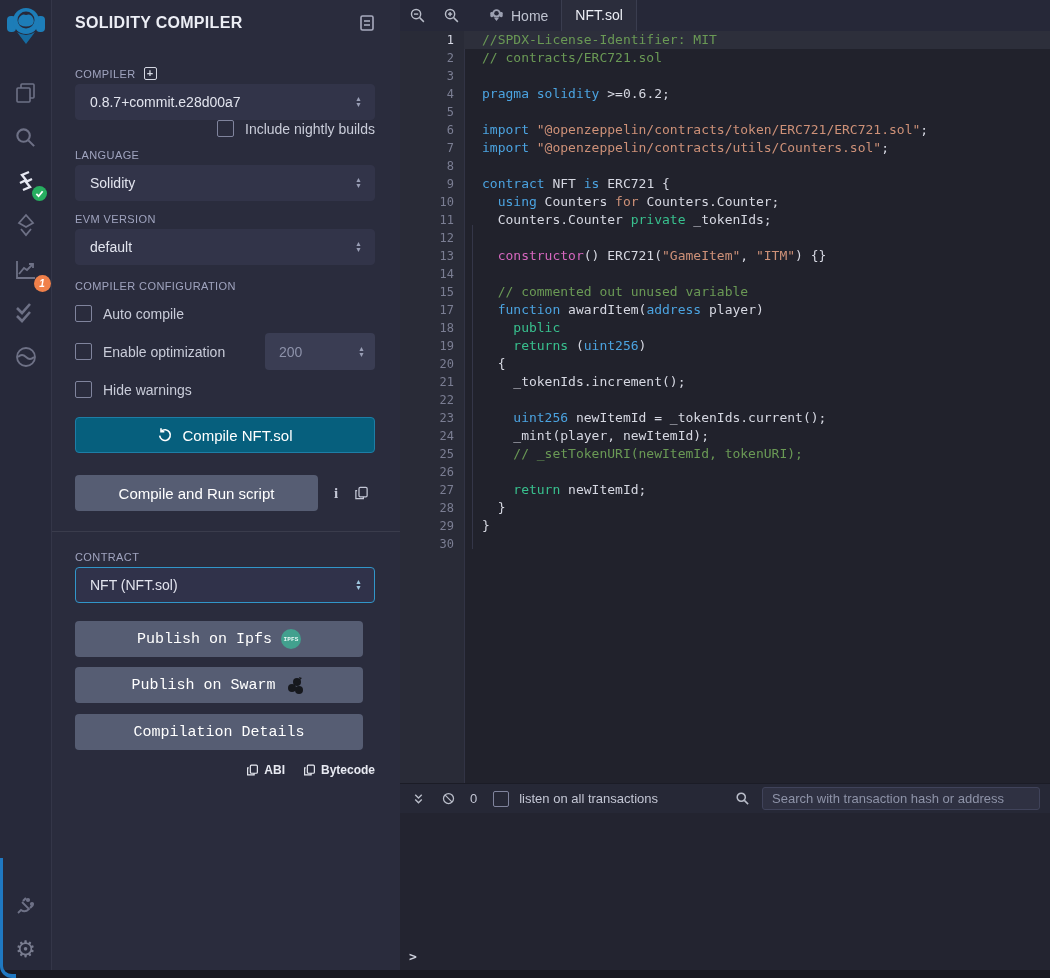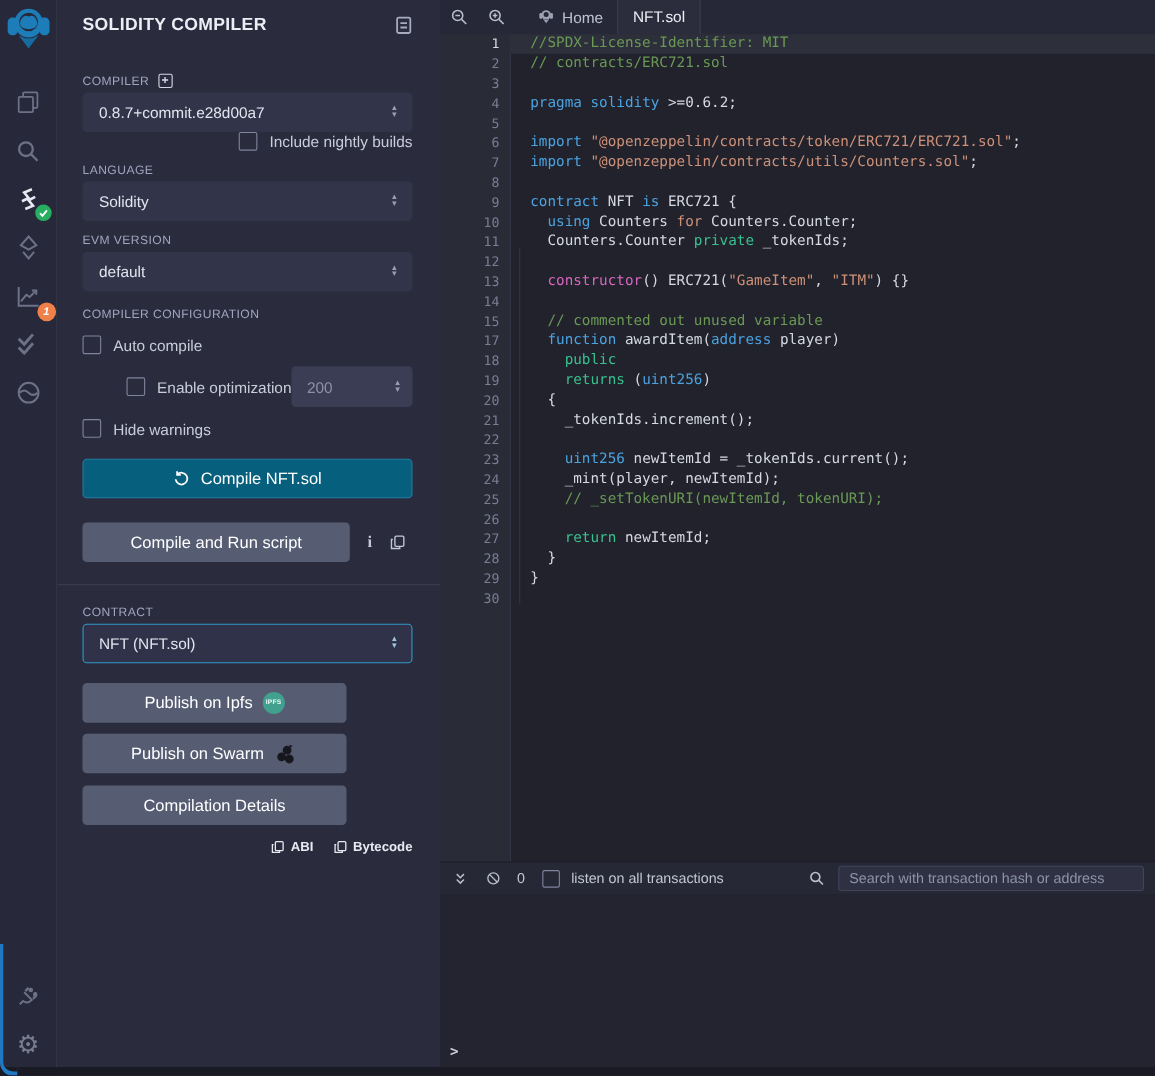--- a/index.html
+++ b/index.html
@@ -35,21 +35,21 @@
   .runs-input { width:110px; height:37px; background:#3a3d53; border:none; border-radius:4px; display:flex; align-items:center; justify-content:space-between; padding:0 10px 0 14px; }
   .runs-input input { width:60px; background:transparent; border:none; outline:none; color:#8d92aa; font-size:14px; font-family:"Liberation Sans",sans-serif; }
   .btn { border:none; border-radius:4px; color:#fff; font-size:15px; font-family:"Liberation Sans",sans-serif; display:flex; align-items:center; justify-content:center; gap:9px; cursor:pointer; }
   .btn-compile { width:300px; height:36px; background:#065f7d; border:1px solid #1d7ea6; }
   .btn-gray { background:#565d73; }
   .btn-run { width:243px; height:36px; }
   .row-run { display:flex; align-items:center; gap:16px; }
   .mini-ic { color:#c4c7d6; cursor:pointer; display:flex; align-items:center; }
   .info-i { font-weight:800; font-size:15px; font-family:"Liberation Serif",serif; }
   .divider { height:1px; background:#3a3c4c; margin:20px -25px 0 -23px; }
-  .btn-pub { width:240px; height:36px; }
+  .btn-pub { width:288px; height:36px;font-family:Liberation Mono, monospace; }
   .ipfs-badge { background:#42a08e; color:#eafaf6; font-size:6px; font-weight:bold; width:20px; height:20px; border-radius:50%; display:flex; align-items:center; justify-content:center; letter-spacing:.2px; }
   .swarm-ic { display:flex; }
   .abi-row { display:flex; justify-content:flex-end; gap:18px; margin-top:13px; }
   .abi-item { display:flex; align-items:center; gap:5px; color:#e8eaf2; font-size:12px; font-weight:bold; cursor:pointer; }
 
   
   .main { position:absolute; left:400px; top:0; right:0; bottom:0; background:#21222c; display:flex; flex-direction:column; }
   .tabbar { height:31px; background:#262838; display:flex; align-items:stretch; flex:none; }
   .zoom-btn { width:34px; display:flex; align-items:center; justify-content:center; cursor:pointer; }
   .tab { display:flex; align-items:center; gap:7px; padding:0 13px; font-size:14px; color:#bfc3d0; cursor:pointer; }
@@ -210,21 +210,21 @@
 
     <div class="sec-label" style="margin-top:15px;">
       <span>COMPILER CONFIGURATION</span>
     </div>
 
     <div class="chk-row" style="margin-top:13px;">
       <span class="chk"></span>
       <span class="chk-label">Auto compile</span>
     </div>
 
-    <div class="opt-row" style="margin-top:11px;justify-content:flex-end;">
+    <div class="opt-row" style="margin-top:11px;">
       <div class="chk-row">
         <span class="chk"></span>
         <span class="chk-label">Enable optimization</span>
       </div>
       <div class="runs-input">
         <input type="text" value="200" style="">
         <span class="arrows">
             <span>▲</span>
             <span>▼</span>
           </span>

